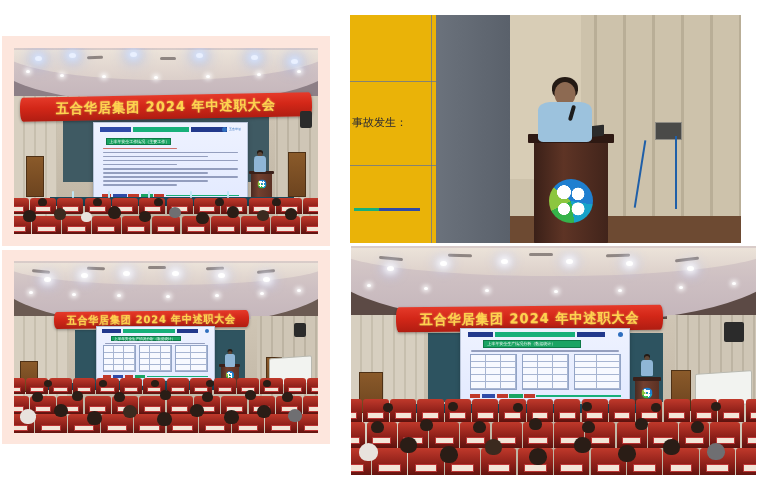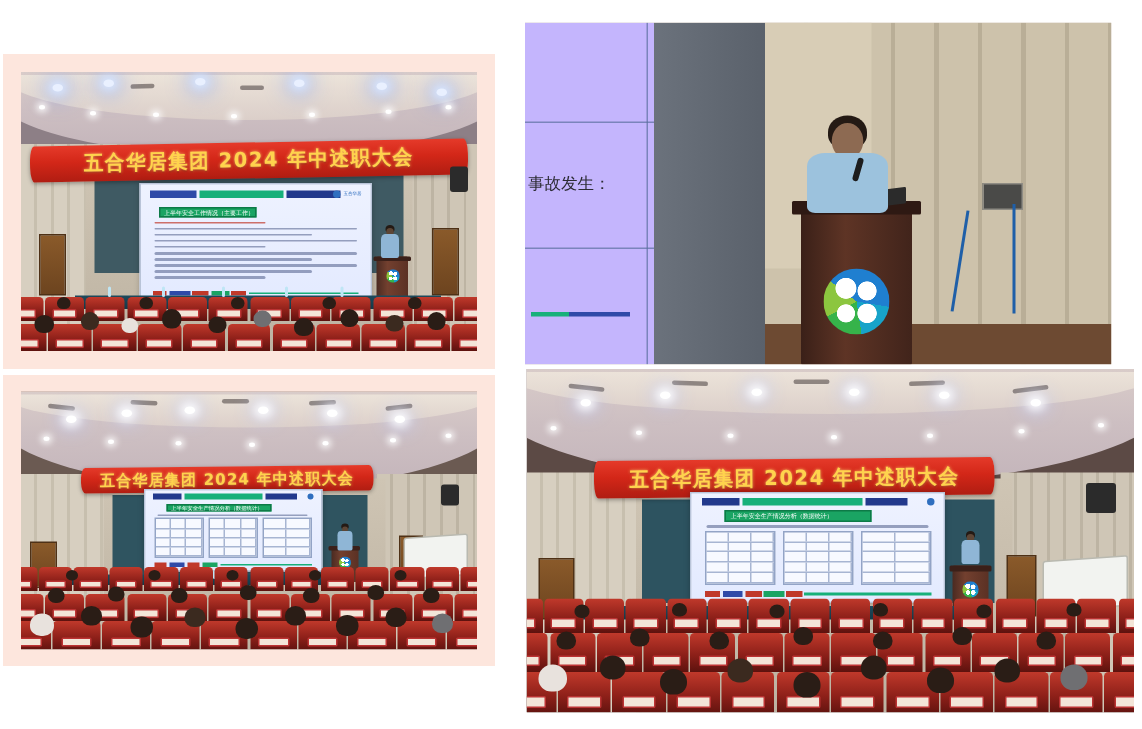--- a/index.html
+++ b/index.html
@@ -169,21 +169,21 @@
   .bottle { position: absolute; width: 2px; background: #bfe6f5; border-radius: 1px; }
 
   
   .door { position:absolute; background: linear-gradient(180deg,#8a5a2a,#6d441f); border:1px solid #4e3116; }
   .whiteboard { position:absolute; background:#f2f3f0; border:1px solid #b9b9b0; border-radius:2px; transform: skewY(-4deg); }
   .speakerbox { position:absolute; background:#2b2b2b; border-radius:2px; }
   .cable { position:absolute; background:#1f5fa8; }
 
   
   .cu { position:absolute; inset:0; overflow:hidden; background:#cdbfae; }
-  .cu-screen { position:absolute; left:0; top:0; width:22%; height:100%; background:#c4b5fd; }
+  .cu-screen { position:absolute; left:0; top:0; width:22%; height:100%; background:#eab308; }
   .cu-screen .ln { position:absolute; background:#5b6f9e; height:1px; opacity:.7; }
   .cu-screen .txt {
     position: absolute; color:#2b2b33; white-space:nowrap;
     font-family: "DejaVu Sans", sans-serif;
   }
   .cu-screen .gbar { position:absolute; height:3px; background:linear-gradient(90deg,#17b07a 0 38%, #2f4aa8 38% 100%); }
   .cu-pillar { position:absolute; left:22%; top:0; width:19%; height:100%; background: linear-gradient(90deg,#6b727c,#5a616b); }
   .cu-wall { position:absolute; left:41%; top:0; right:0; height:100%;
     background: repeating-linear-gradient(90deg,#cdc2ab 0px,#cdc2ab 26px,#b9ae97 26px,#b9ae97 29px); }
   .cu-wall2 { position:absolute; left:41%; top:0; width:18%; height:72%; background:#d8cdb6; }

